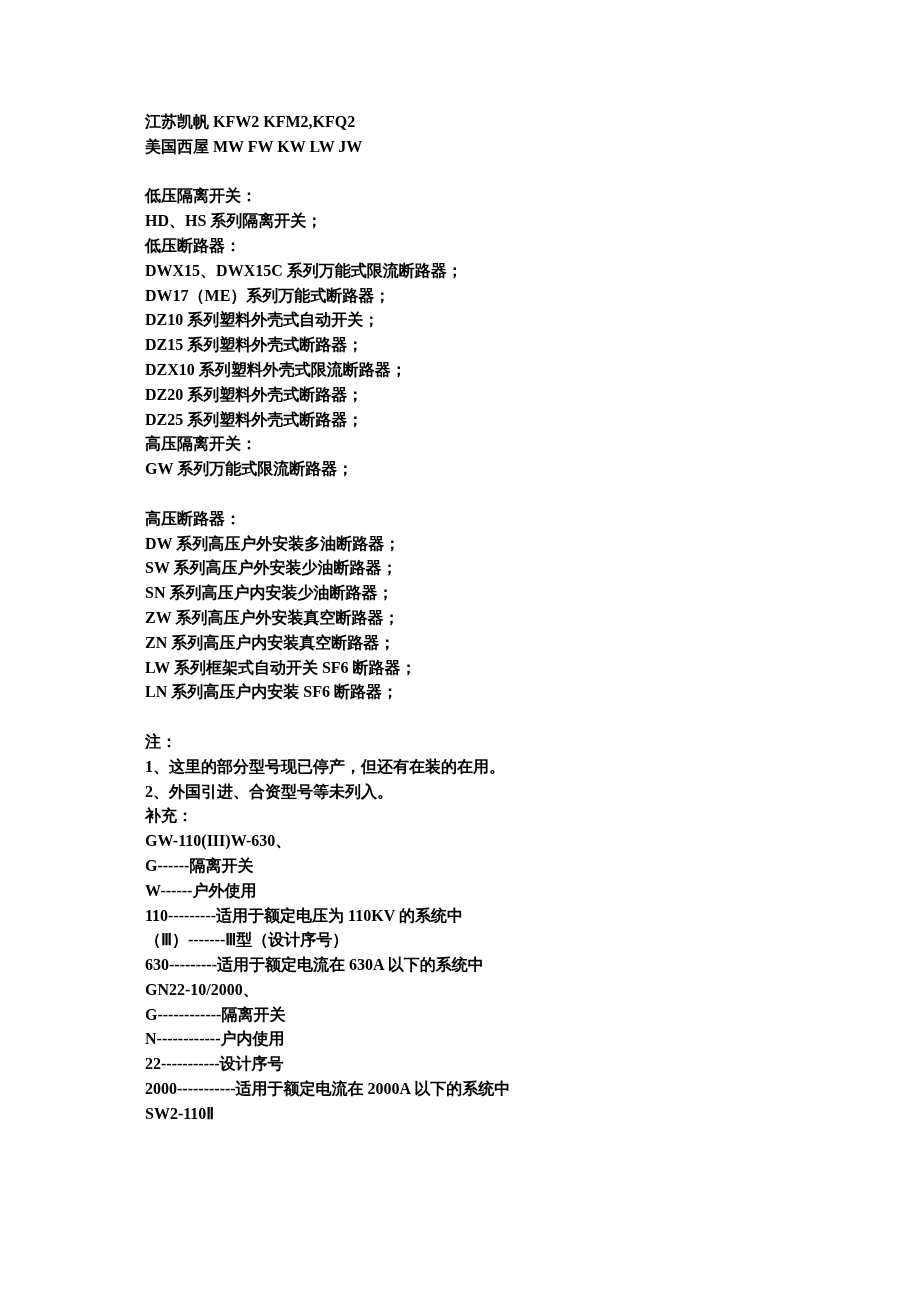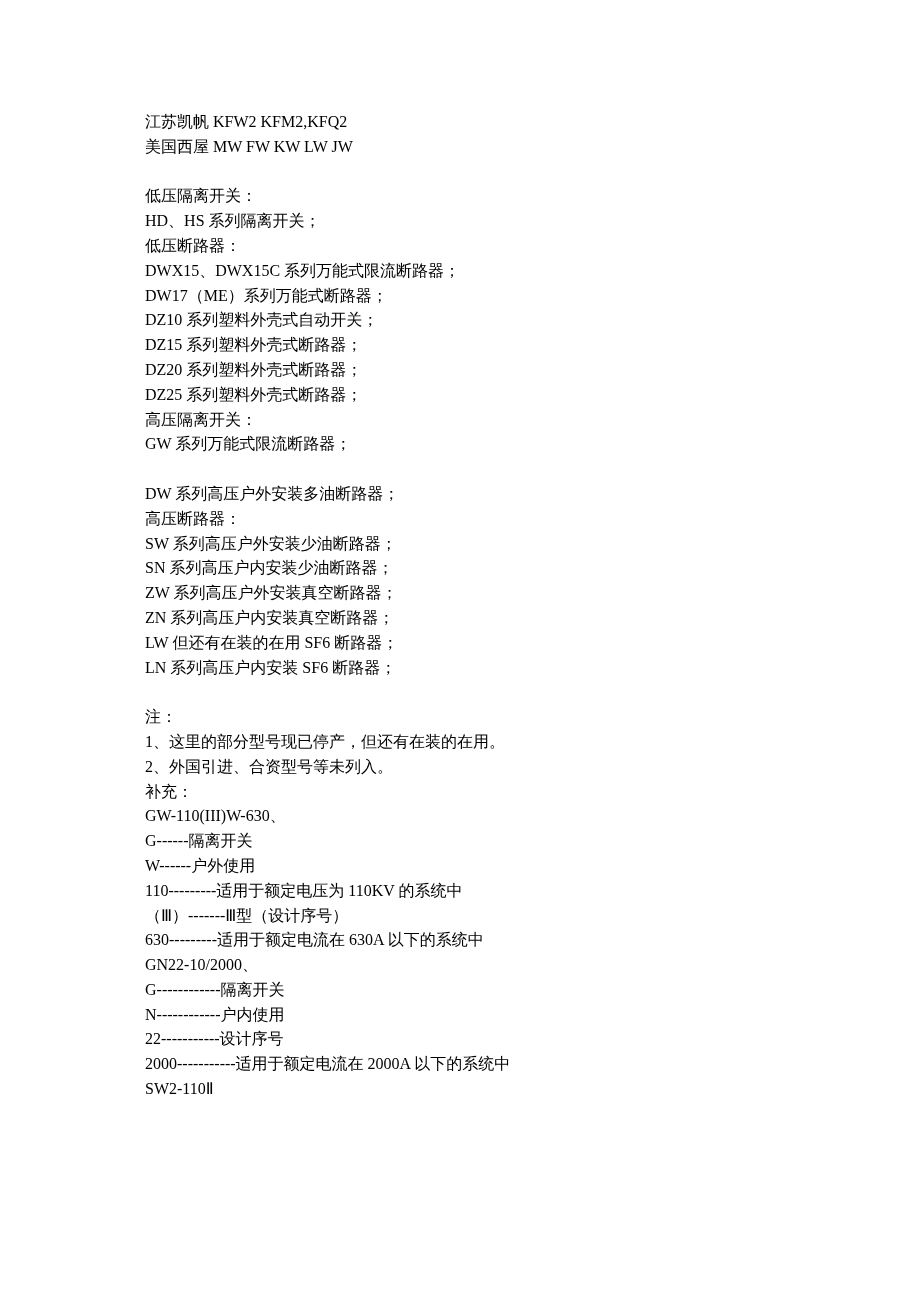--- a/index.html
+++ b/index.html
@@ -11,20 +11,21 @@
     line-height: 1.55;
     color: #000000;
     width: 920px;
   }
   .page {
     padding: 110px 145px 60px 145px;
     position: relative;
   }
   .line {
     white-space: pre;
+    font-weight: bold;
   }
   .watermark {
     position: absolute;
     top: 340px;
     right: 145px;
     color: rgba(0,0,0,0.035);
     font-size: 42px;
     font-family: Arial, sans-serif;
     letter-spacing: 2px;
     pointer-events: none;
@@ -40,32 +41,33 @@
       <div class="line">江苏凯帆 KFW2 KFM2,KFQ2</div>
       <div class="line">美国西屋 MW FW KW LW JW</div>
       <div class="line">&nbsp;</div>
       <div class="line">低压隔离开关：</div>
       <div class="line">HD、HS 系列隔离开关；</div>
       <div class="line">低压断路器：</div>
       <div class="line">DWX15、DWX15C 系列万能式限流断路器；</div>
       <div class="line">DW17（ME）系列万能式断路器；</div>
       <div class="line">DZ10 系列塑料外壳式自动开关；</div>
       <div class="line">DZ15 系列塑料外壳式断路器；</div>
+      <div class="line">DZX10 系列塑料外壳式限流断路器；</div>
       <div class="line">DZ20 系列塑料外壳式断路器；</div>
       <div class="line">DZ25 系列塑料外壳式断路器；</div>
       <div class="line">高压隔离开关：</div>
       <div class="line">GW 系列万能式限流断路器；</div>
       <div class="line">&nbsp;</div>
+      <div class="line">高压断路器：</div>
       <div class="line">DW 系列高压户外安装多油断路器；</div>
-      <div class="line">高压断路器：</div>
       <div class="line">SW 系列高压户外安装少油断路器；</div>
       <div class="line">SN 系列高压户内安装少油断路器；</div>
       <div class="line">ZW 系列高压户外安装真空断路器；</div>
       <div class="line">ZN 系列高压户内安装真空断路器；</div>
-      <div class="line">LW 但还有在装的在用 SF6 断路器；</div>
+      <div class="line">LW 系列框架式自动开关 SF6 断路器；</div>
       <div class="line">LN 系列高压户内安装 SF6 断路器；</div>
       <div class="line">&nbsp;</div>
       <div class="line">注：</div>
       <div class="line">1、这里的部分型号现已停产，但还有在装的在用。</div>
       <div class="line">2、外国引进、合资型号等未列入。</div>
       <div class="line">补充：</div>
       <div class="line">GW-110(III)W-630、</div>
       <div class="line">G------隔离开关</div>
       <div class="line">W------户外使用</div>
       <div class="line">110---------适用于额定电压为 110KV 的系统中</div>

